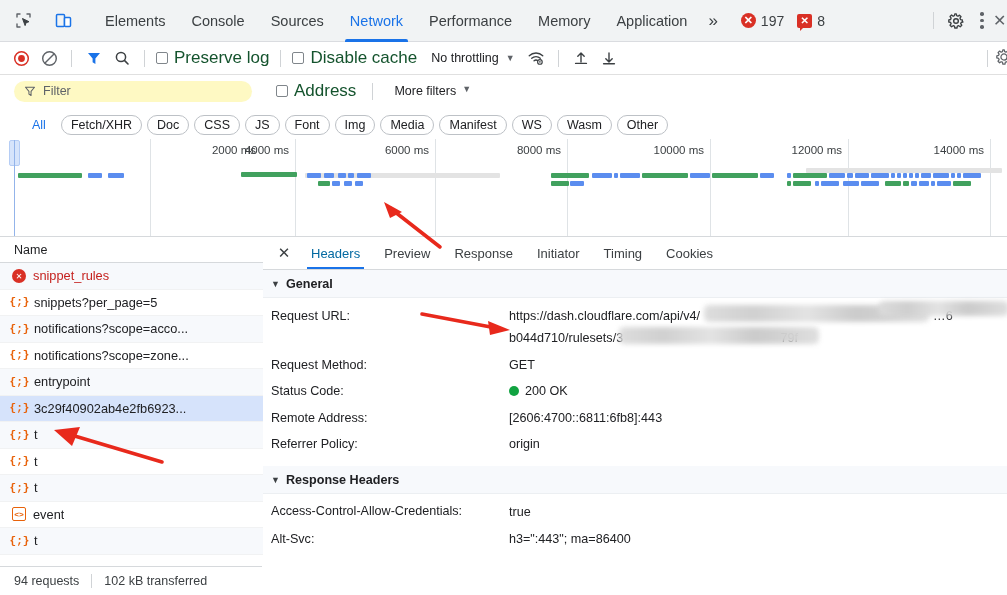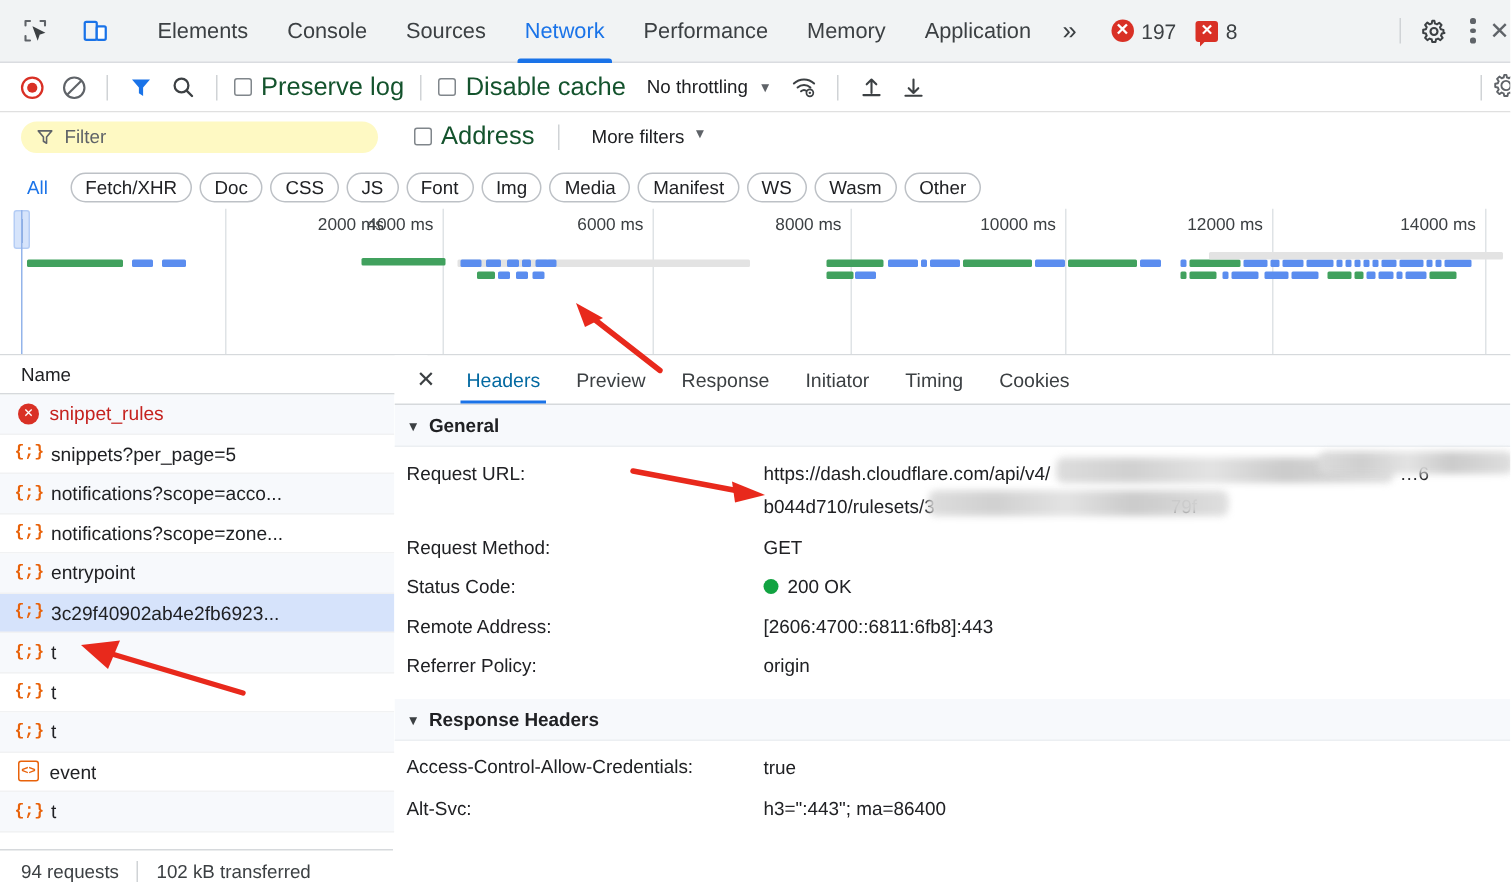--- a/index.html
+++ b/index.html
@@ -417,21 +417,21 @@
       <span class="chkbox"></span>
       <span>Address</span>
     </label>
     <div class="vsep" style="margin-left:14px"></div>
     <div class="morefilters">
       <span>More filters</span>
       <span class="caret">▼</span>
     </div>
   </div>
 
-  <div class="chiprow" style="position:absolute;left:0;top:110px;width:1007px;height:29px;display:flex;align-items:center;padding-left:8px;gap:5px;background:#fff;">
+  <div class="chiprow" style="position:absolute;left:0;top:110px;width:1007px;height:29px;display:flex;align-items:center;padding-left:22px;gap:5px;background:#fff;">
     <div class="chip active plain">
         <span>All</span>
       </div>
     <div class="chip">
         <span>Fetch/XHR</span>
       </div>
     <div class="chip">
         <span>Doc</span>
       </div>
     <div class="chip">

